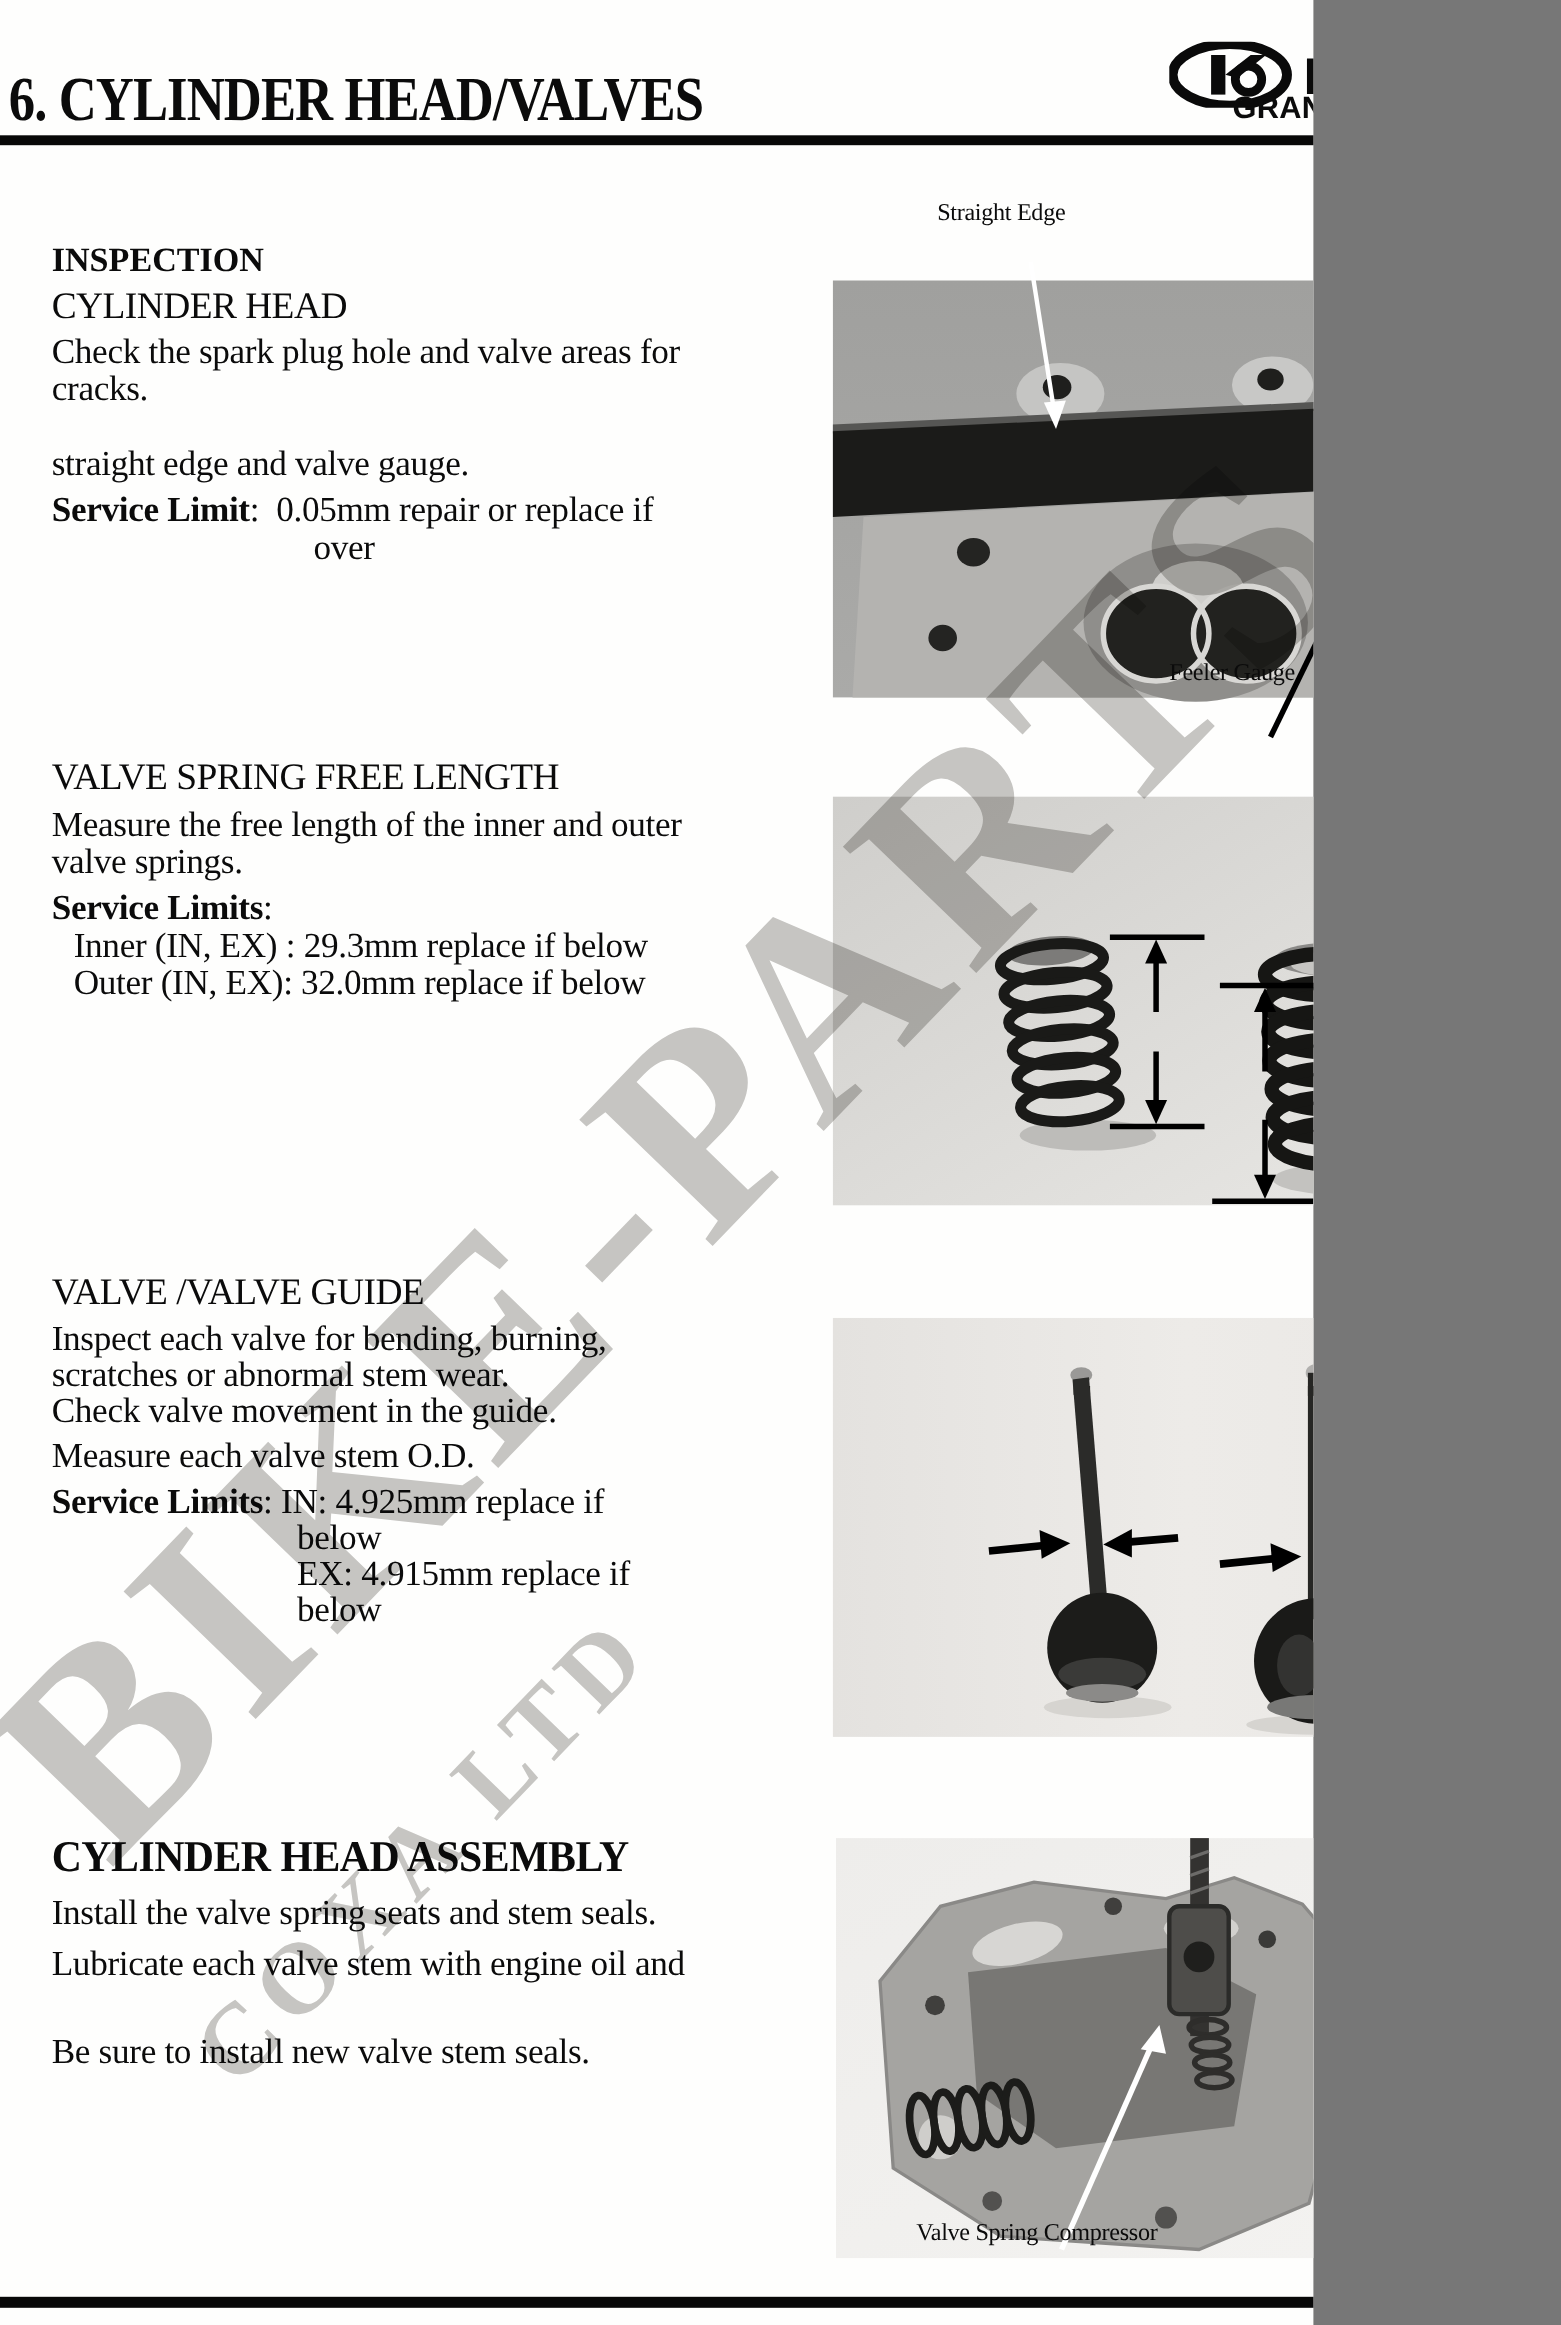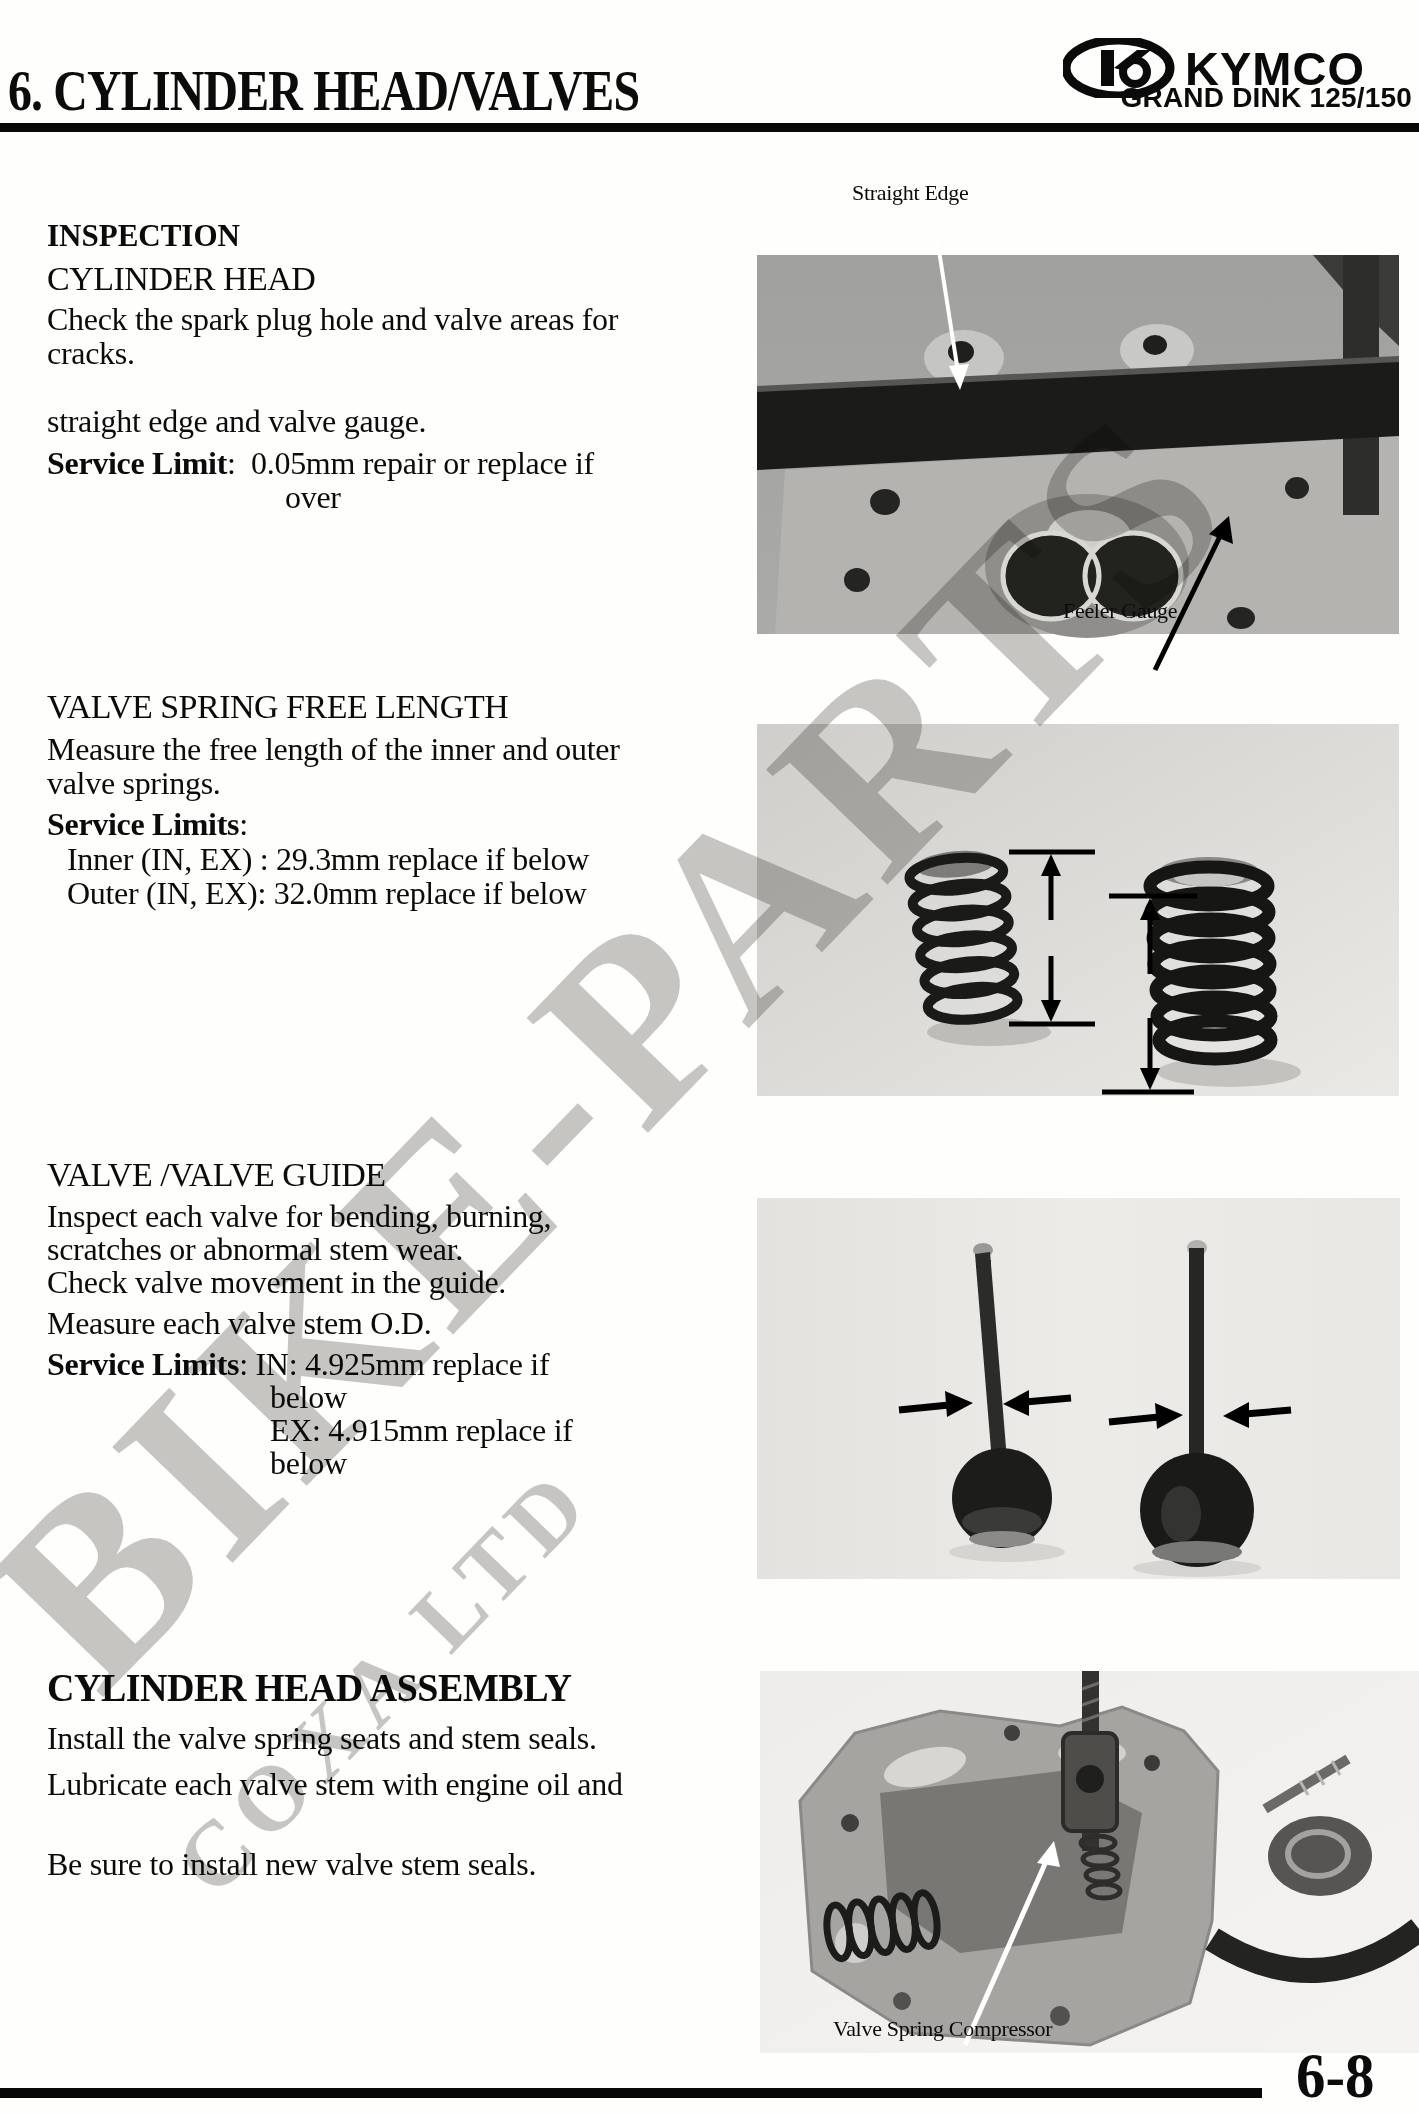--- a/index.html
+++ b/index.html
@@ -1,16 +1,16 @@
 <!DOCTYPE html>
 <html><head>
 <meta charset="utf-8">
 <style>
   html,body{margin:0;padding:0;background:#777;}
-  .page{position:relative;width:1419px;height:2114px;background:#fefefd;overflow:hidden;
+  .page{position:relative;width:1194px;height:2114px;background:#fefefd;overflow:hidden;
         font-family:"Liberation Serif", serif;color:#0b0b0b;}
   .abs{position:absolute;white-space:pre;}
   .ln{font-size:32px;letter-spacing:-0.3px;line-height:1;}
   .b{font-weight:bold;}
   .h1{font-size:57px;font-weight:bold;letter-spacing:-1px;transform:scaleX(0.84);transform-origin:left top;line-height:1;}
   .sect{font-size:34px;line-height:1;letter-spacing:-0.5px;}
   .sectbold{font-size:31px;font-weight:bold;line-height:1;}
   .bigsect{font-size:40px;font-weight:bold;line-height:1;letter-spacing:-0.5px;transform:scaleX(0.95);transform-origin:left top;}
   .figlabel{font-size:22px;line-height:1;letter-spacing:-0.3px;}
   .sans{font-family:"Liberation Sans", sans-serif;}

